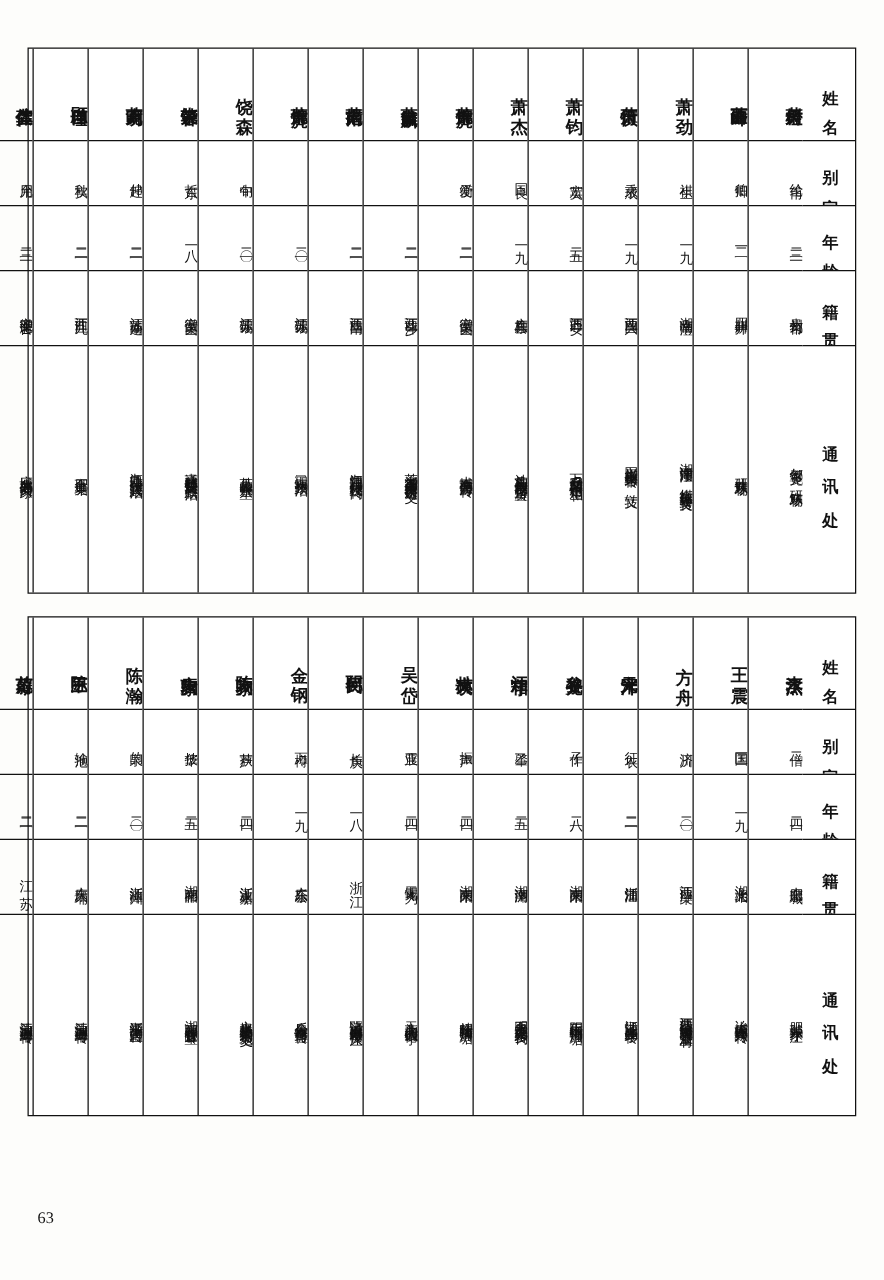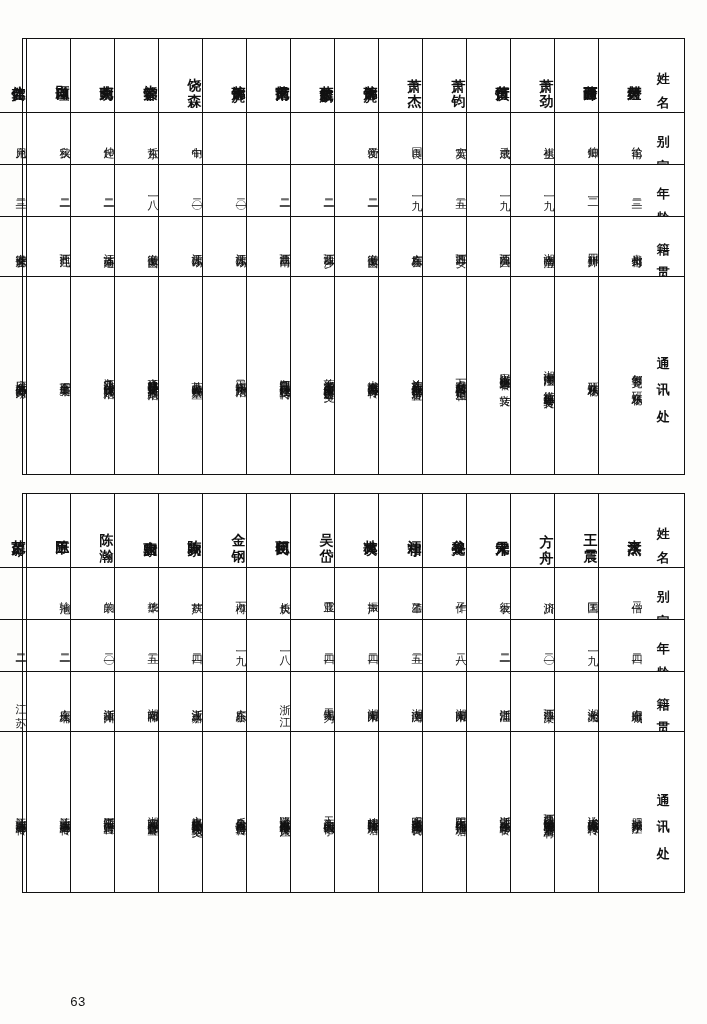--- a/index.html
+++ b/index.html
@@ -74,24 +74,23 @@
     font-size: 13px;
     font-weight: bold;
     letter-spacing: 5px;
     align-items: center;
   }
   .header-col .c-addr { letter-spacing: 7px; }
 
   .page-num {
     position: absolute;
     left: 30px;
-    bottom: 14px;
+    bottom: 42px;
     font-size: 13px;
-    font-family: Liberation Mono, monospace;
-    margin-left: 40px;
+    font-family: Liberation Serif, serif;
   }
 </style>
 </head>
 <body>
 
 <div class="page">
 
   <div class="roster upper">
 
     <div class="col header-col">

